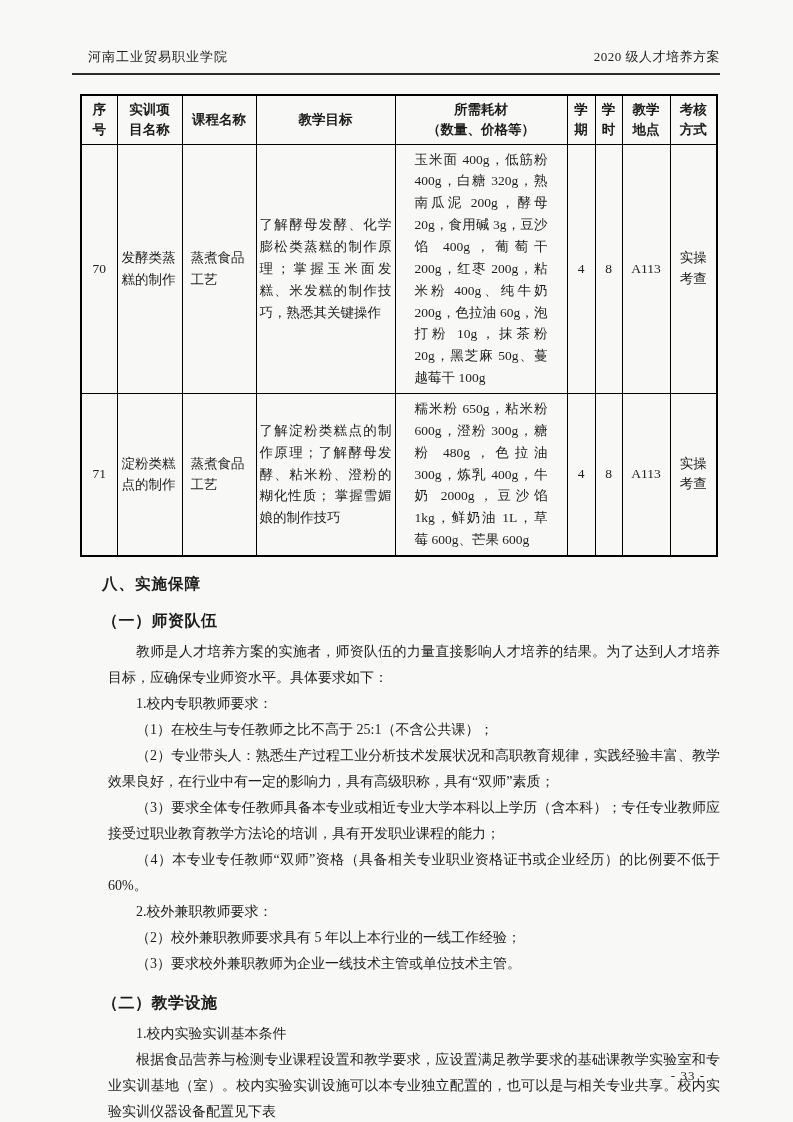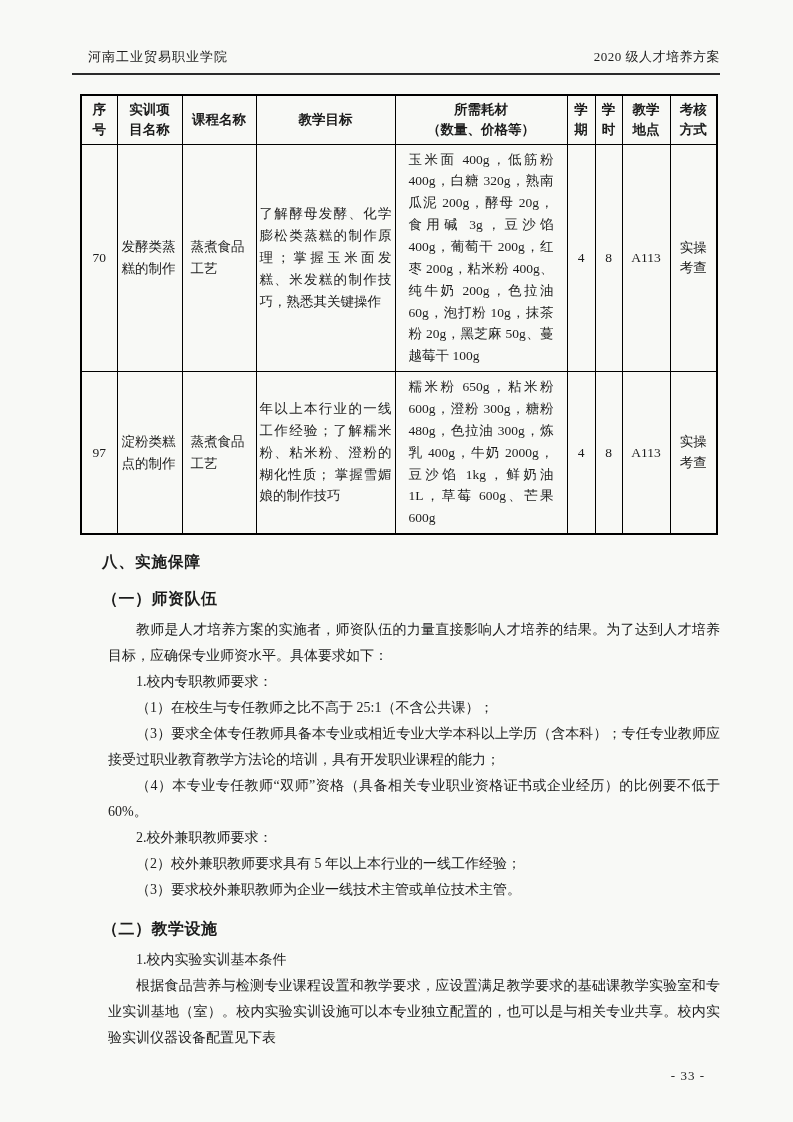--- a/index.html
+++ b/index.html
@@ -48,21 +48,21 @@
     height: 49px;
     text-align: center;
     white-space: pre-line;
     line-height: 1.45;
     padding: 2px 1px;
   }
   td.c  { text-align: center; padding: 8px 1px; }
   td.l  { text-align: left; padding: 2px 4px; line-height: 1.6; }
   td.course { padding: 2px 8px; }
   td.obj { text-align: left; padding: 2px 3px; line-height: 1.62; text-align: justify; }
-  td.mat { text-align: left; padding: 4px 13px; line-height: 1.62; text-align: justify; }
+  td.mat { text-align: left; padding: 4px 19px; line-height: 1.62; text-align: justify; }
   td.assess { text-align: center; white-space: pre-line; line-height: 1.5; }
   tr.row70 { height: 200px; }
   tr.row71 { height: 144px; }
 
   
   .content { margin: 0 73px 0 72px; }
   .h-sec {
     font-family: Liberation Serif, serif;
     font-size: 15.5px;
     font-weight: bold;
@@ -145,41 +145,42 @@
         <td class="l course">蒸煮食品工艺</td>
         <td class="obj">了解酵母发酵、化学膨松类蒸糕的制作原理；掌握玉米面发糕、米发糕的制作技巧，熟悉其关键操作</td>
         <td class="mat">玉米面 400g，低筋粉 400g，白糖 320g，熟南瓜泥 200g，酵母 20g，食用碱 3g，豆沙馅 400g，葡萄干 200g，红枣 200g，粘米粉 400g、纯牛奶 200g，色拉油 60g，泡打粉 10g，抹茶粉 20g，黑芝麻 50g、蔓越莓干 100g</td>
         <td class="c">4</td>
         <td class="c">8</td>
         <td class="c">A113</td>
         <td class="assess">实操
 考查</td>
       </tr>
       <tr class="row71">
-        <td class="c">97</td>
+        <td class="c">71</td>
         <td class="l">淀粉类糕点的制作</td>
         <td class="l course">蒸煮食品工艺</td>
-        <td class="obj">年以上本行业的一线工作经验；了解糯米粉、粘米粉、澄粉的糊化性质； 掌握雪媚娘的制作技巧</td>
+        <td class="obj">了解淀粉类糕点的制作原理；了解酵母发酵、粘米粉、澄粉的糊化性质； 掌握雪媚娘的制作技巧</td>
         <td class="mat">糯米粉 650g，粘米粉 600g，澄粉 300g，糖粉 480g，色拉油 300g，炼乳 400g，牛奶 2000g，豆沙馅 1kg，鲜奶油 1L，草莓 600g、芒果 600g</td>
         <td class="c">4</td>
         <td class="c">8</td>
         <td class="c">A113</td>
         <td class="assess">实操
 考查</td>
       </tr>
     </tbody>
   </table>
 
   <div class="content">
     <div class="h-sec">八、实施保障</div>
 
     <div class="h-sub">（一）师资队伍</div>
     <p class="para">教师是人才培养方案的实施者，师资队伍的力量直接影响人才培养的结果。为了达到人才培养目标，应确保专业师资水平。具体要求如下：</p>
     <p class="para">1.校内专职教师要求：</p>
     <p class="para">（1）在校生与专任教师之比不高于 25:1（不含公共课）；</p>
+    <p class="para">（2）专业带头人：熟悉生产过程工业分析技术发展状况和高职教育规律，实践经验丰富、教学效果良好，在行业中有一定的影响力，具有高级职称，具有“双师”素质；</p>
     <p class="para">（3）要求全体专任教师具备本专业或相近专业大学本科以上学历（含本科）；专任专业教师应接受过职业教育教学方法论的培训，具有开发职业课程的能力；</p>
     <p class="para">（4）本专业专任教师“双师”资格（具备相关专业职业资格证书或企业经历）的比例要不低于 60%。</p>
     <p class="para">2.校外兼职教师要求：</p>
     <p class="para">（2）校外兼职教师要求具有 5 年以上本行业的一线工作经验；</p>
     <p class="para">（3）要求校外兼职教师为企业一线技术主管或单位技术主管。</p>
 
     <div class="h-sub">（二）教学设施</div>
     <p class="para">1.校内实验实训基本条件</p>
     <p class="para">根据食品营养与检测专业课程设置和教学要求，应设置满足教学要求的基础课教学实验室和专业实训基地（室）。校内实验实训设施可以本专业独立配置的，也可以是与相关专业共享。校内实验实训仪器设备配置见下表</p>
   </div>

